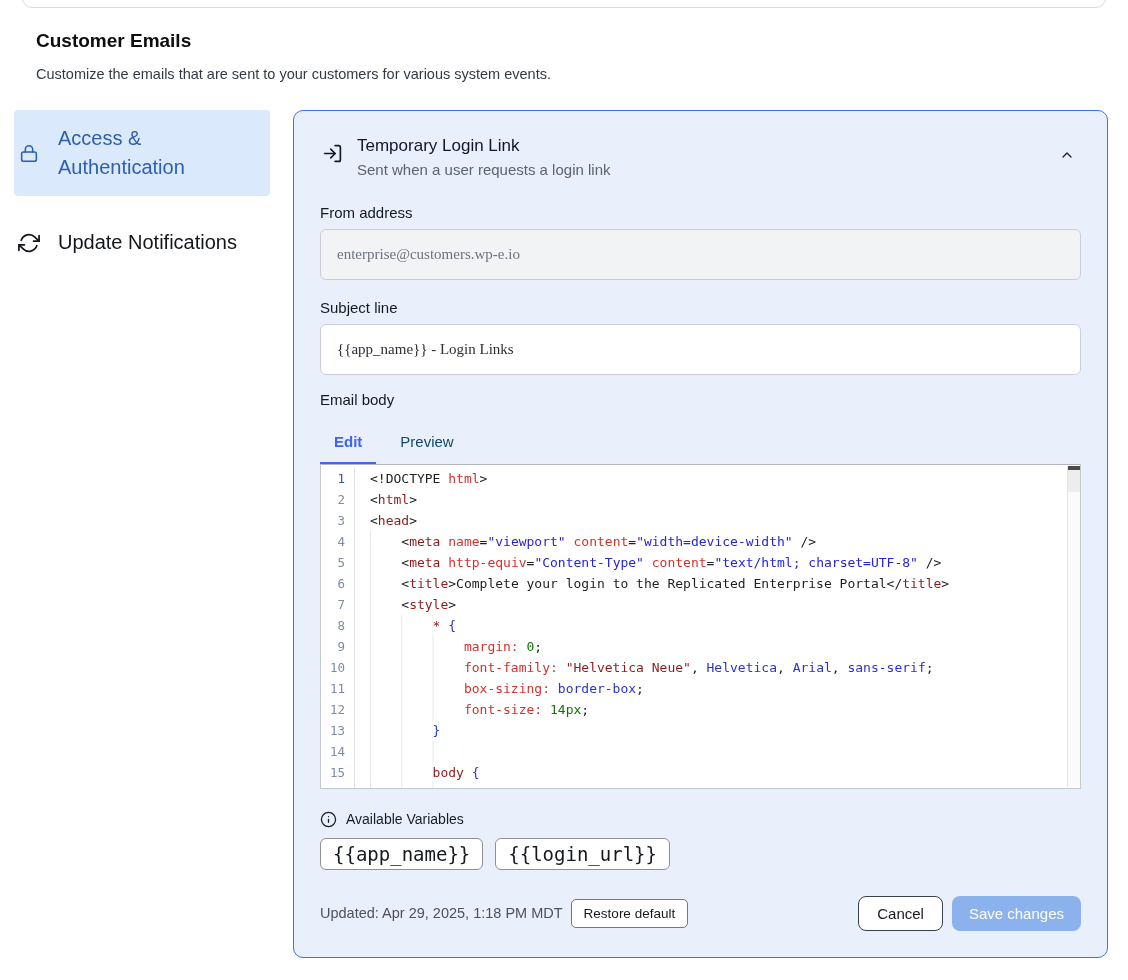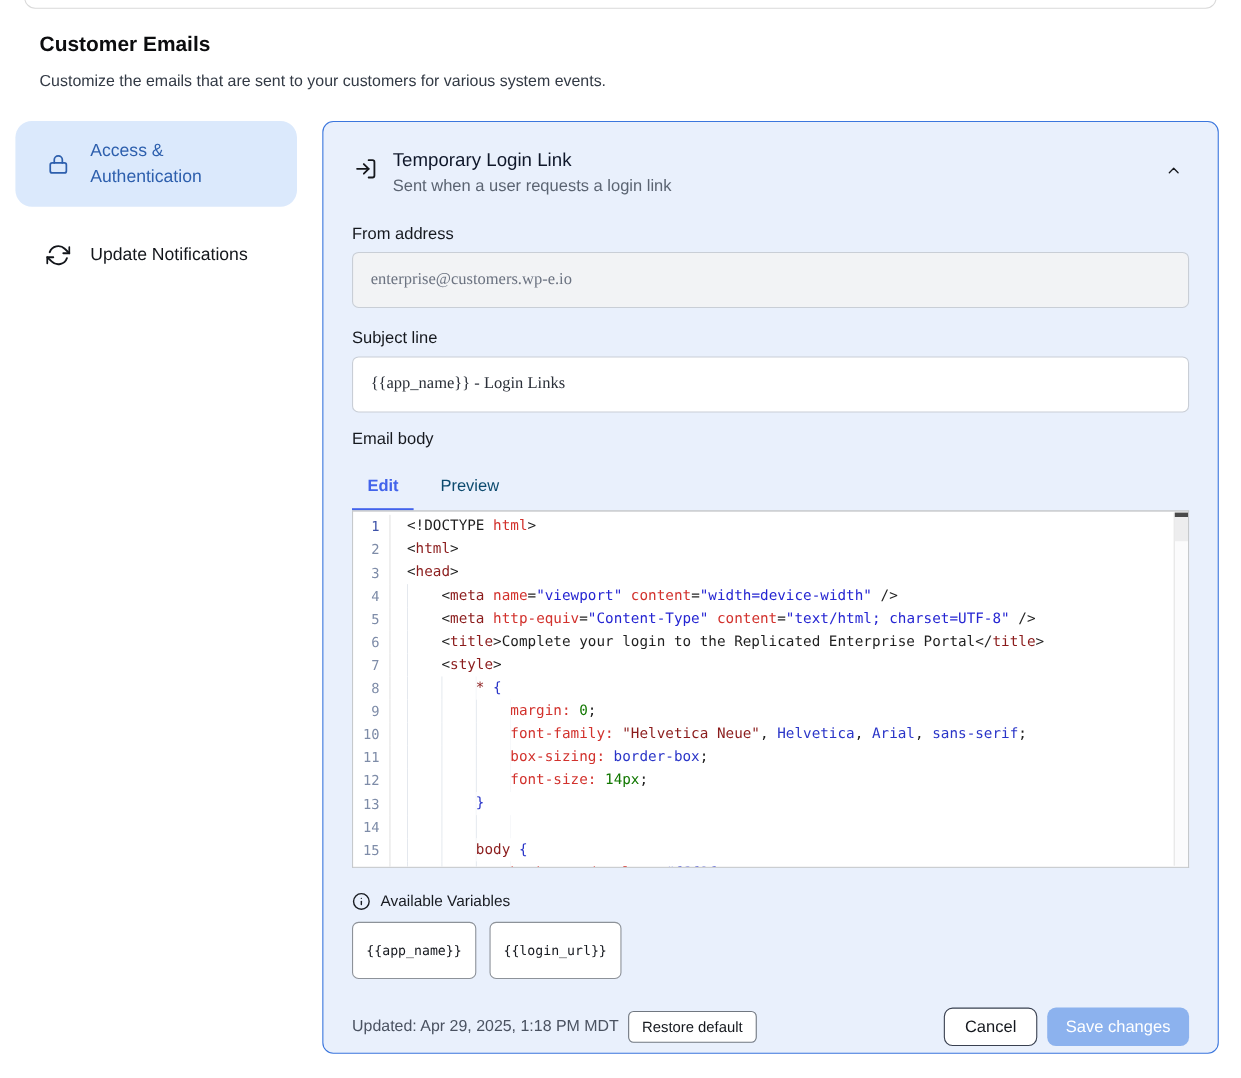--- a/index.html
+++ b/index.html
@@ -15,22 +15,22 @@
   .page{position:relative;width:1128px;height:980px;background:#fff;overflow:hidden}
 
   .top-card-edge{position:absolute;left:22px;right:22px;top:-42px;height:50px;
     border:1px solid #d9d9d9;border-radius:10px;background:#fff}
 
   .page-heading{position:absolute;left:36px;top:30px;font-size:19px;font-weight:700;color:#0c0d0f}
   .page-subheading{position:absolute;left:36px;top:66px;font-size:14.5px;color:#333a45}
 
   
   .sidebar{position:absolute;left:14px;top:110px;width:256px}
-  .side-item{display:flex;align-items:center;gap:16px;padding:14px 28px;border-radius:15px;
-    font-size:16px;font-weight:500;cursor:pointer}
+  .side-item{display:flex;align-items:center;gap:16px;padding:14px 4px;border-radius:4px;
+    font-size:20px;font-weight:500;cursor:pointer}
   .side-item.active{background:var(--sidebarActiveBg);color:var(--sidebarActiveText);min-height:78px}
   .side-item.inactive{color:#13161b;margin-top:18px;min-height:48px}
   .side-item .icn{flex:0 0 24px;display:flex;align-items:center}
   .side-item .lbl{line-height:1.45}
 
   
   .panel{position:absolute;left:293px;top:110px;width:815px;height:848px;
     background:var(--panelBg);border:1px solid var(--panelBorder);border-radius:10px;
     padding:24px 26px}
   .panel-header{display:flex;align-items:flex-start;margin-bottom:26px;position:relative}
@@ -66,22 +66,22 @@
   .tk-val{color:var(--tokVal)} .tk-str{color:var(--tokStr)} .tk-num{color:var(--tokNum)}
   .tk-kw{color:var(--tokKw)} .tk-brace{color:var(--tokKw)} .tk-prop{color:var(--tokAttr)}
   .ed-scrolltrack{position:absolute;top:1px;right:0;bottom:1px;width:13px;
     background:#fbfbfc;border-left:1px solid #e4e4e4}
   .ed-thumb{width:100%;height:26px;background:#ededee;border-top:4px solid #4a4a4a}
 
   
   .vars-row{display:flex;align-items:center;gap:9px;margin-top:22px;color:#191c22}
   .vars-label{font-size:14px;font-weight:400}
   .chips{display:flex;gap:12px;margin-top:10px}
-  .chip{background:#fff;border:1px solid #8d9299;border-radius:6px;padding:18px 12px;
-    font-family:"DejaVu Sans Mono",monospace;font-size:12px;color:#15181e;cursor:pointer}
+  .chip{background:#fff;border:1px solid #8d9299;border-radius:6px;padding:4px 12px;
+    font-family:"DejaVu Sans Mono",monospace;font-size:19px;color:#15181e;cursor:pointer}
 
   
   .footer{display:flex;align-items:center;margin-top:26px}
   .updated{font-size:14.5px;color:#4a5261}
   .btn{cursor:pointer;font-family:"Liberation Sans",sans-serif}
   .btn-restore{margin-left:8px;background:#fff;border:1px solid #707780;border-radius:5px;
     padding:6px 12px;font-size:13.5px;color:#15181e}
   .btn-cancel{margin-left:auto;background:#fff;border:1.5px solid #394050;border-radius:8px;
     padding:8px 18px;font-size:15px;color:#15181e}
   .btn-save{margin-left:9px;background:var(--saveBg);border:none;border-radius:8px;

